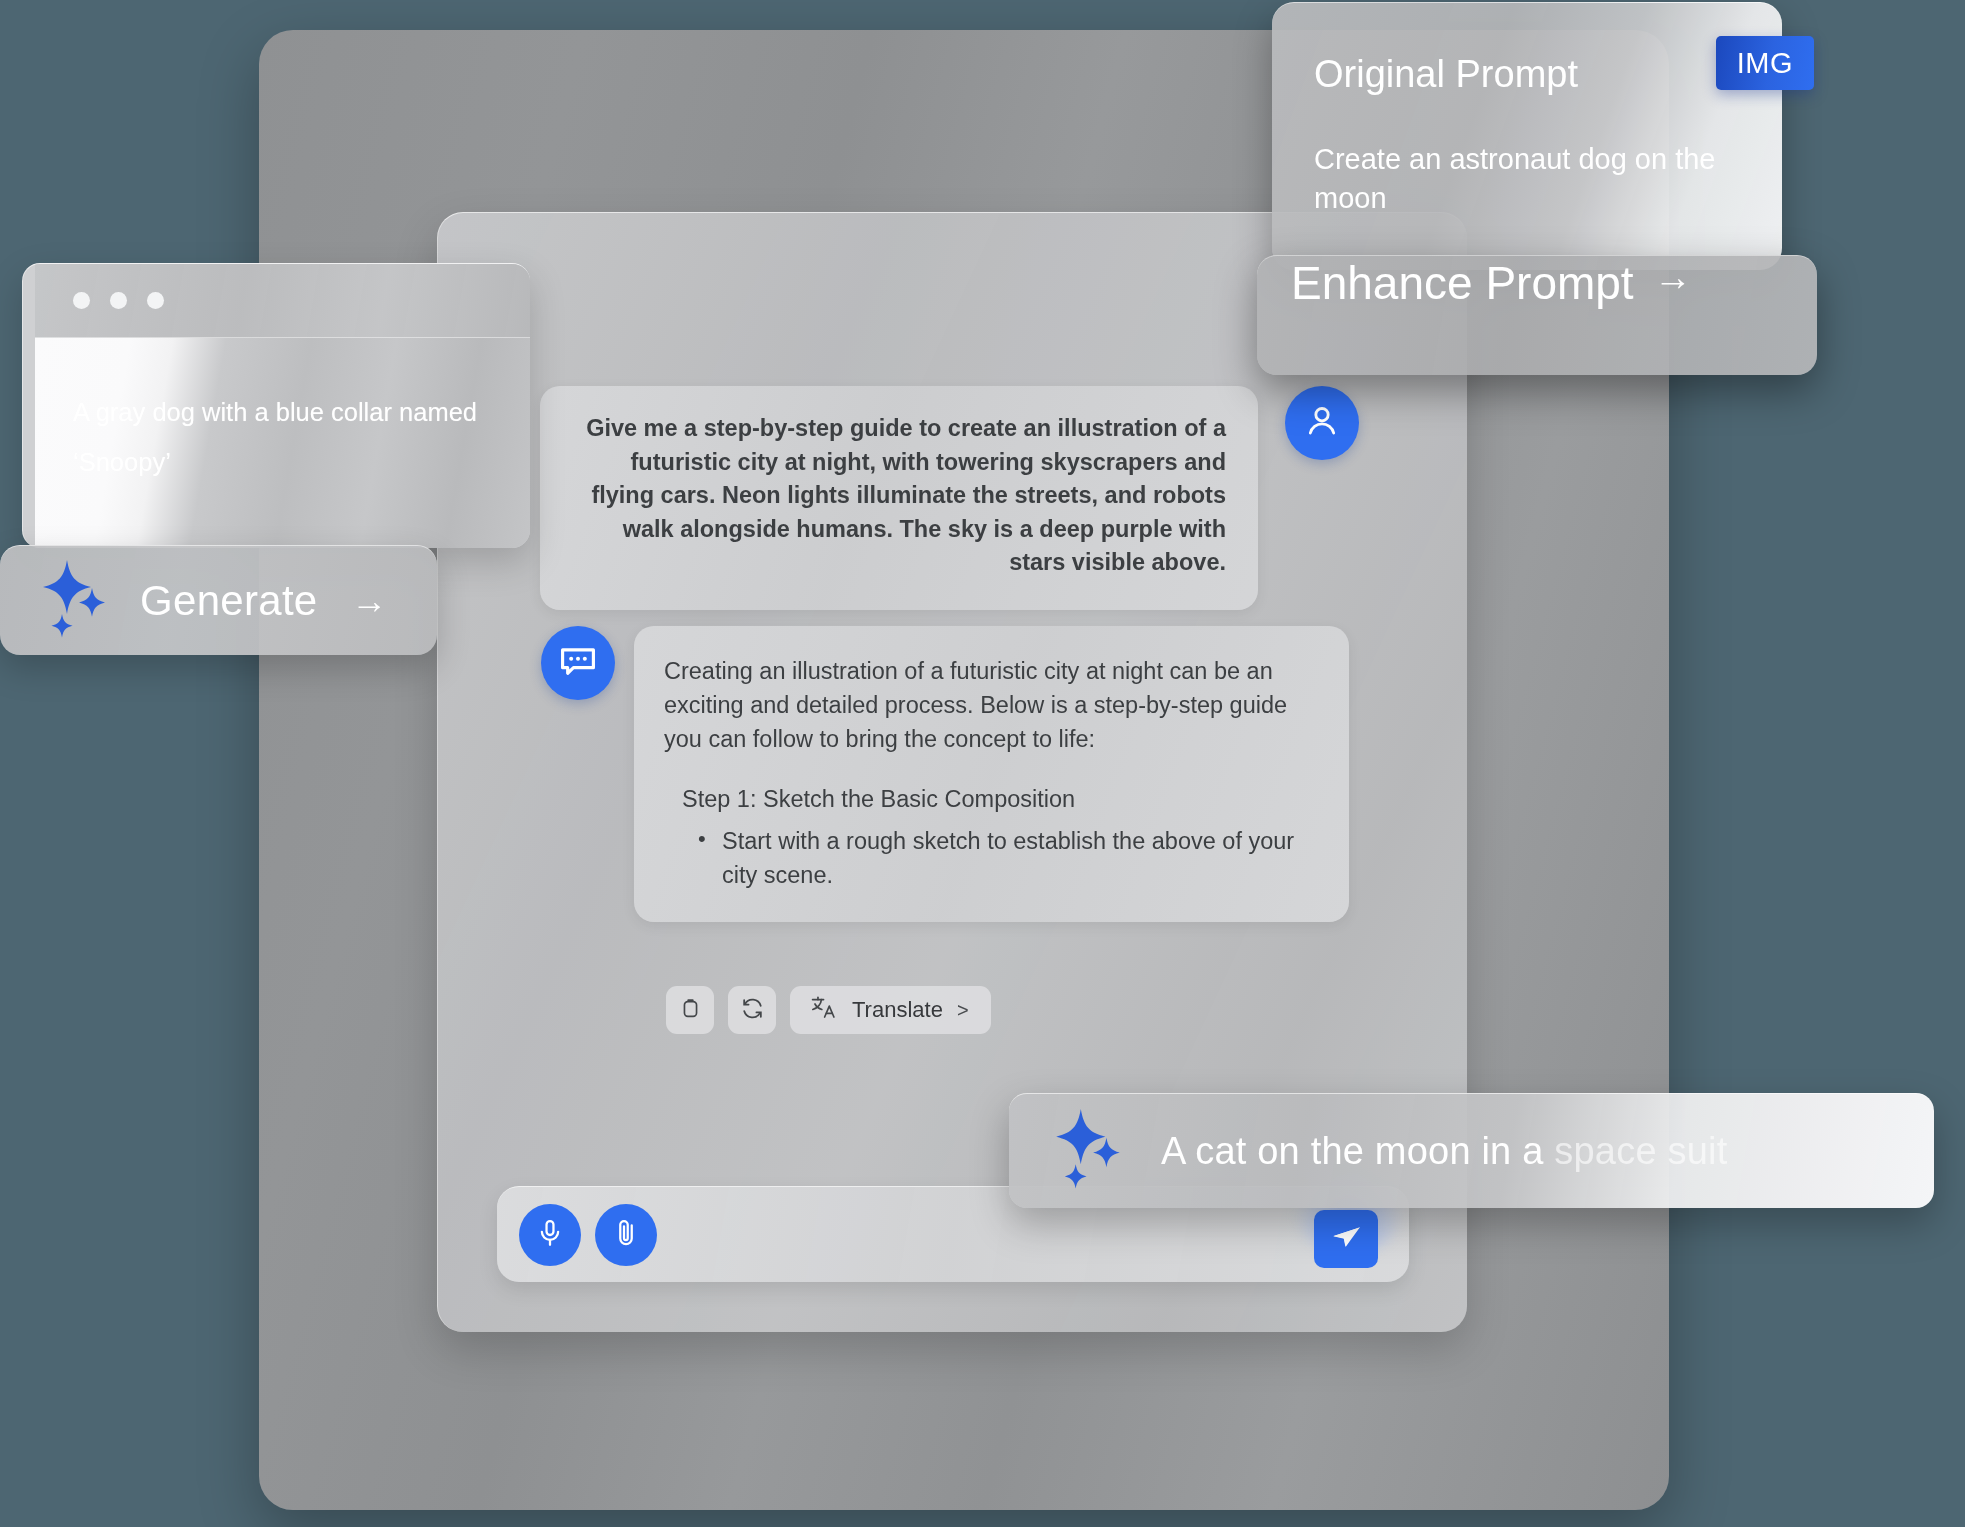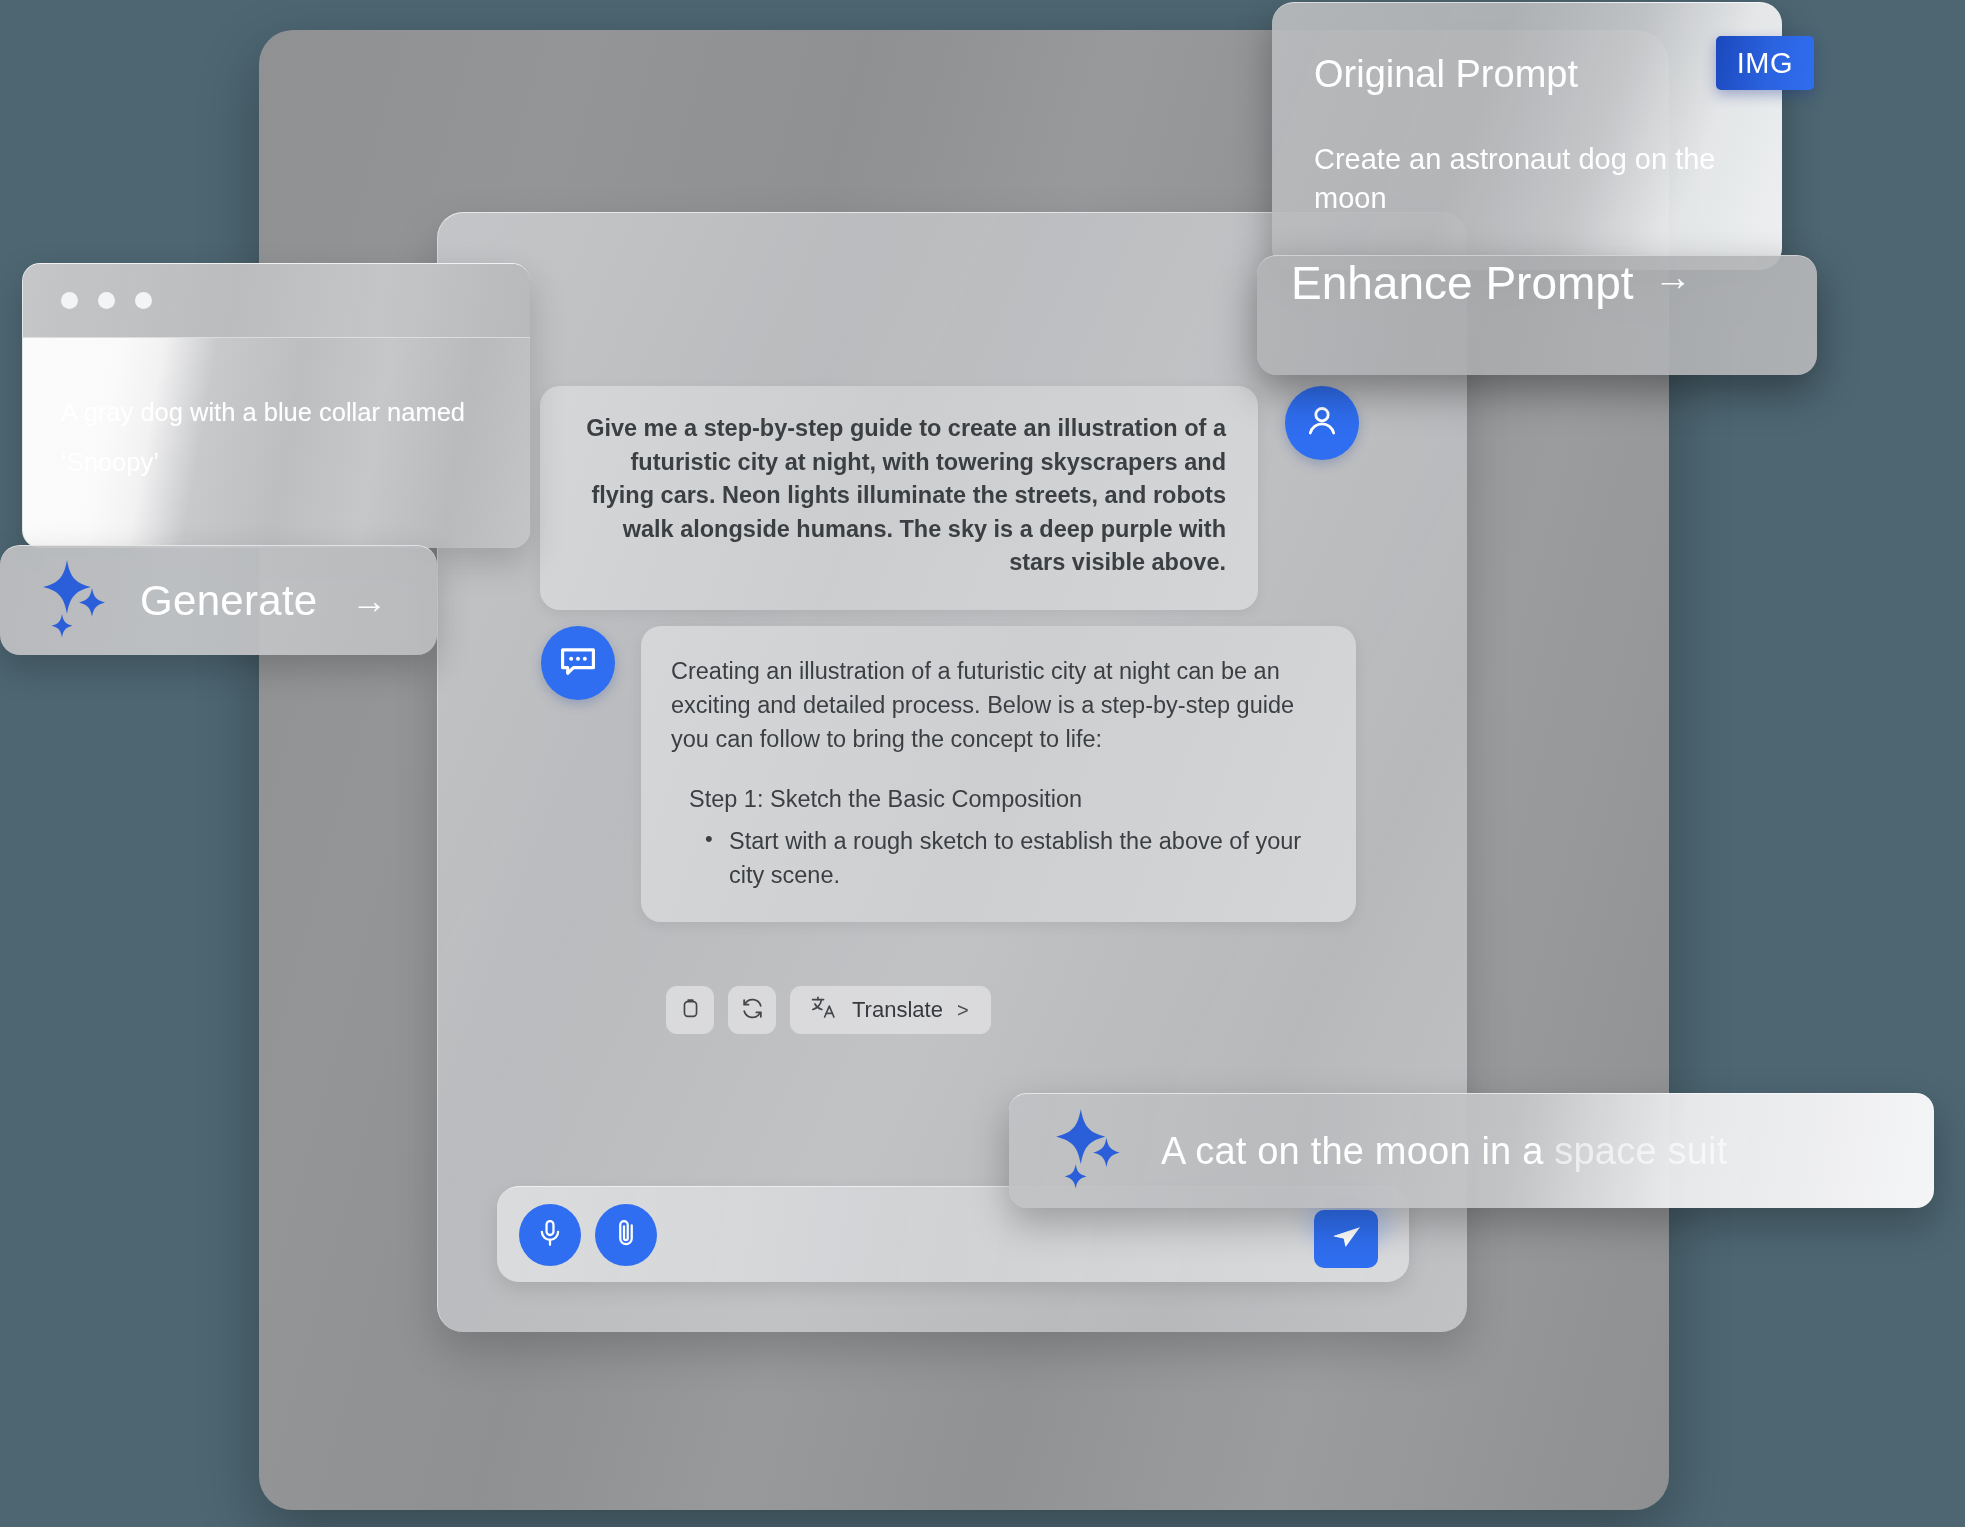--- a/index.html
+++ b/index.html
@@ -80,21 +80,21 @@
     display: flex; align-items: center; justify-content: center;
     flex: none;
     box-shadow: 0 4px 12px rgba(20,60,150,0.25);
   }
 
   .msg-row-bot {
     position: absolute;
     left: 541px; top: 626px;
     display: flex;
     align-items: flex-start;
-    gap: 26px;
+    gap: 19px;
   }
   .bubble-bot {
     width: 715px;
     border-radius: 20px;
     background: linear-gradient(110deg,
         rgba(214,215,217,0.97) 0%,
         rgba(206,207,209,0.96) 50%,
         rgba(214,215,217,0.97) 100%);
     padding: 28px 30px 30px 30px;
     font-size: 23.5px;
@@ -202,20 +202,21 @@
   .win-card {
     position: absolute;
     left: 22px; top: 263px;
     width: 508px; height: 285px;
     border-radius: 18px;
     overflow: hidden;
     border-top: 1.5px solid rgba(255,255,255,0.72);
     border-left: 1.5px solid rgba(255,255,255,0.45);
     box-shadow: 0 14px 36px rgba(0,0,0,0.18);
     background: #cfd0d2;
+    padding-left: 12px;
   }
   .win-bar {
     height: 74px;
     background: linear-gradient(100deg,
         rgba(197,198,200,0.97) 0%,
         rgba(186,187,189,0.95) 42%,
         rgba(196,197,199,0.96) 70%,
         rgba(182,183,185,0.95) 100%);
     display: flex; align-items: center;
     padding-left: 38px; gap: 20px;

